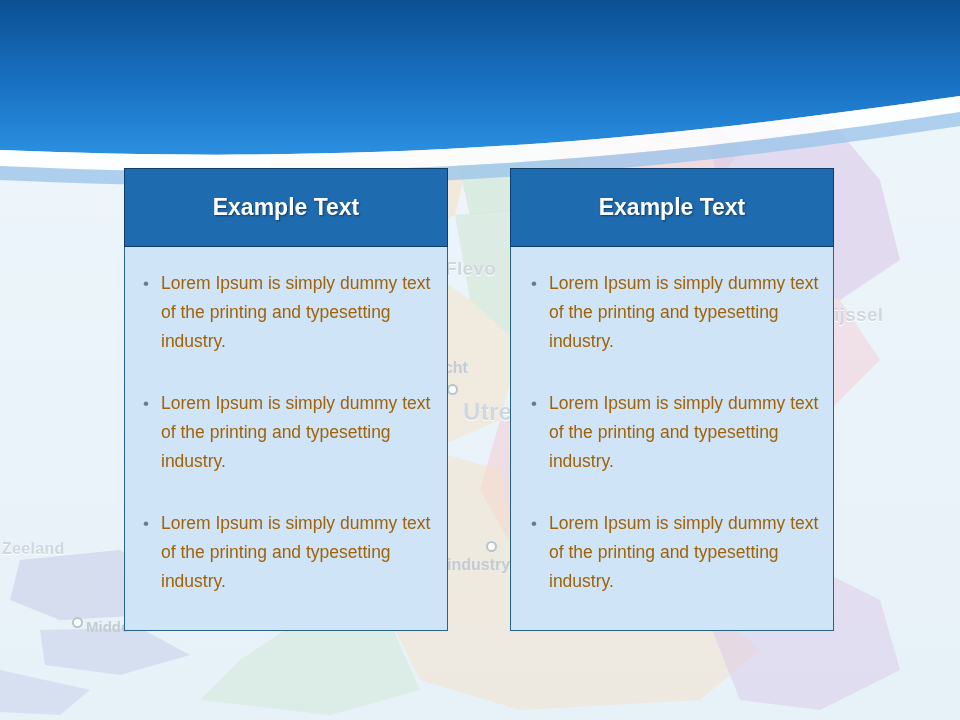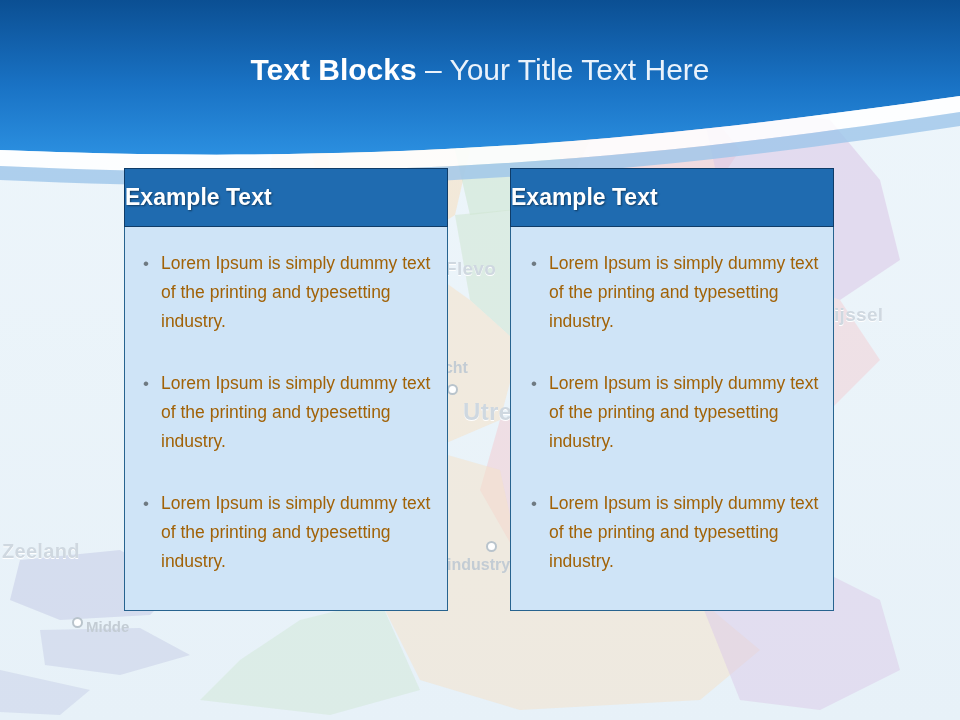--- a/index.html
+++ b/index.html
@@ -88,26 +88,27 @@
   .block {
     position: absolute;
     top: 168px;
     width: 324px;
     box-sizing: border-box;
   }
   .block.left  { left: 124px; }
   .block.right { left: 510px; }
 
   .block-head {
-    height: 59px;
+    height: 79px;
     background: #1f6bb0;
     border: 1px solid #0f3c68;
     box-sizing: border-box;
     display: flex;
     align-items: center;
+    justify-content: center;
   }
   .block-head-text {
     color: #ffffff;
     font-size: 23px;
     font-weight: bold;
     text-shadow: 1px 1px 2px rgba(0,0,0,.45);
   }
 
   .block-body {
     background: #cfe4f7;
@@ -172,21 +173,21 @@
       <path d="M40,630 L140,628 L190,655 L120,675 L45,665 Z" fill="#c8cfe8" opacity=".55"></path>
       <path d="M0,670 L90,690 L60,715 L0,712 Z" fill="#c8cfe8" opacity=".5"></path>
 
       <path d="M280,120 L320,100 L330,170 L300,200 L270,165 Z" fill="#f6e2c8" opacity=".5"></path>
     </svg>
 
     <div class="map-label" style="left:336px; top:131px; font-size:19px;">North Holland</div>
     <div class="map-label" style="left:445px; top:258px; font-size:19px;">Flevo</div>
     <div class="map-label" style="left:463px; top:398px; font-size:24px;">Utre</div>
     <div class="map-label" style="left:834px; top:277px; font-size:19px;margin-top:27px;">ijssel</div>
-    <div class="map-label" style="left:2px; top:540px; font-size:20px;">Zeeland</div>
+    <div class="map-label" style="left:2px; top:540px; font-size:16px;">Zeeland</div>
 
     <div class="city-label" style="left:435px; top:359px; font-size:16px;">echt</div>
     <div class="city-label" style="left:447px; top:556px; font-size:16px;">industry</div>
     <div class="city-label" style="left:86px; top:618px; font-size:15px;">Midde</div>
 
     <div class="city-dot" style="left:447px; top:384px;"></div>
     <div class="city-dot" style="left:486px; top:541px;"></div>
     <div class="city-dot" style="left:72px;  top:617px;"></div>
   </div>
 
@@ -196,23 +197,20 @@
         <linearGradient id="bandGrad" x1="0" y1="0" x2="0" y2="1">
           <stop offset="0%" stop-color="#0b4f93"></stop>
           <stop offset="55%" stop-color="#1972c4"></stop>
           <stop offset="100%" stop-color="#2b8fe0"></stop>
         </linearGradient>
       </defs>
       <path d="M0,0 L960,0 L960,96 C720,130 430,168 0,150 Z" fill="url(#bandGrad)"></path>
       <path d="M0,150 C430,168 720,130 960,96 L960,112 C720,148 430,186 0,166 Z" fill="#ffffff" opacity=".85"></path>
       <path d="M0,166 C430,186 720,148 960,112 L960,126 C720,162 430,200 0,180 Z" fill="#9dc6ea" opacity=".8"></path>
     </svg>
-    <div class="title">
-      <span class="t-bold">Text Blocks</span><span class="t-light"> – </span><span class="t-light">Your Title Text Here</span>
-    </div>
   </div>
 
   <div class="block left">
     <div class="block-head">
       <span class="block-head-text">Example Text</span>
     </div>
     <div class="block-body">
       <div class="bullet-row">
         <span class="bullet-dot">•</span>
         <span class="bullet-text">Lorem Ipsum is simply dummy text of the printing and typesetting industry.</span>

